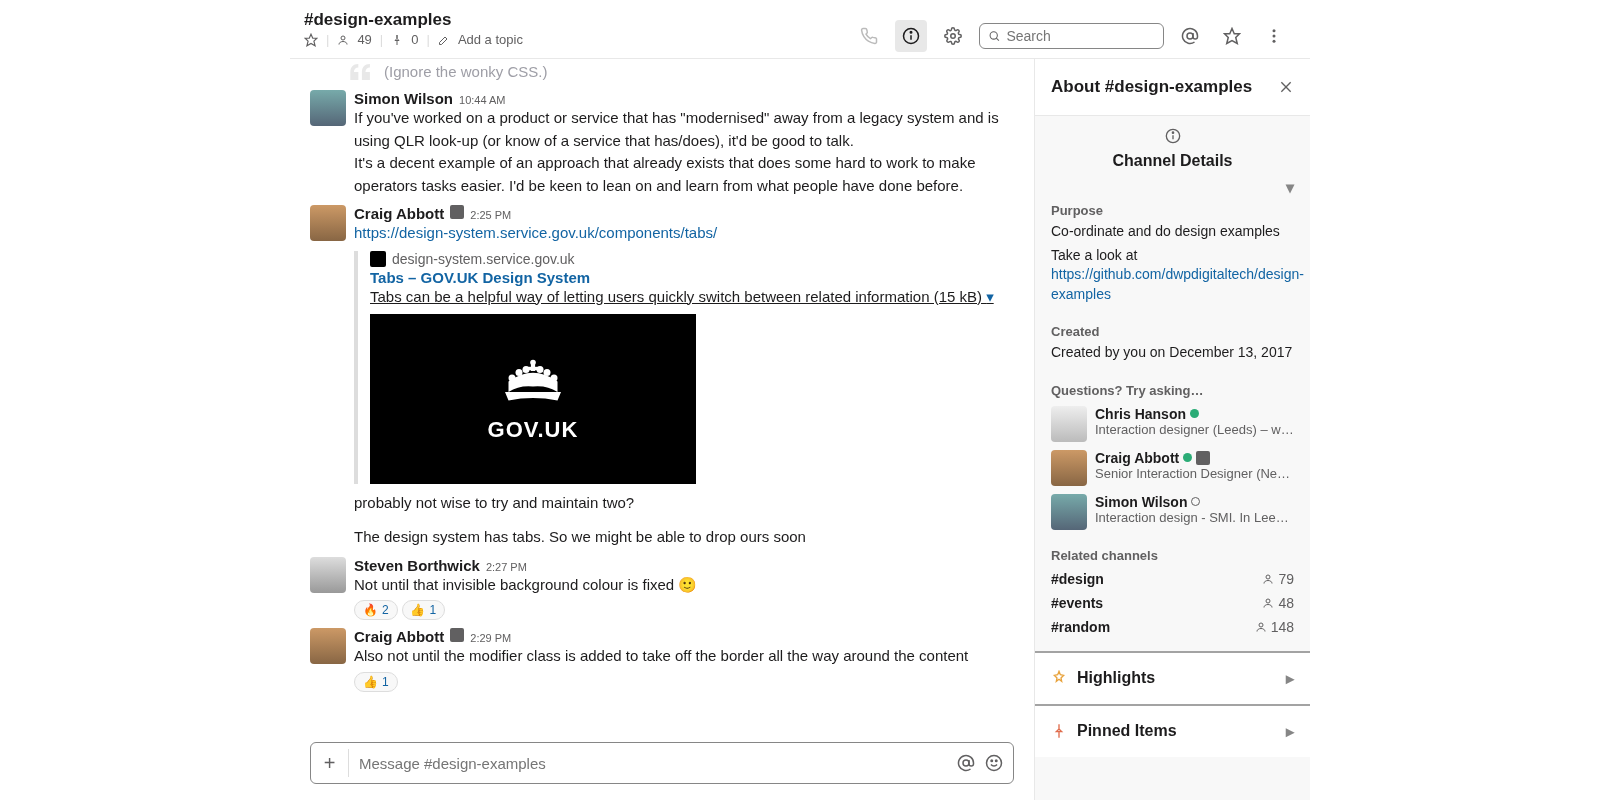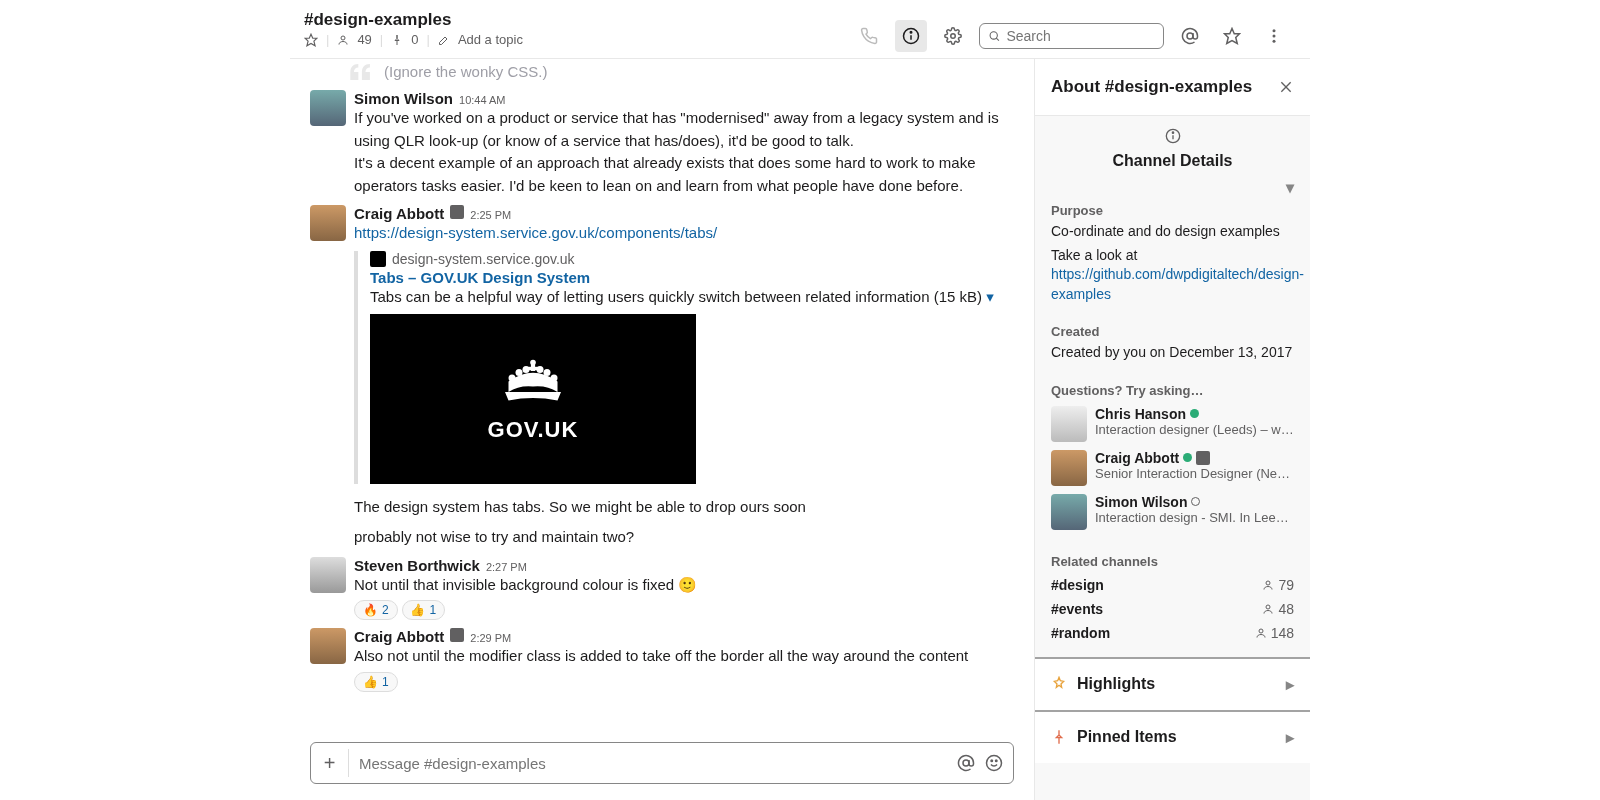--- a/index.html
+++ b/index.html
@@ -24,21 +24,21 @@
 .avatar { width: 36px; height: 36px; border-radius: 4px; background: #ccc; flex-shrink: 0; background-size: cover; }
 .msg-body { flex: 1; min-width: 0; }
 .msg-head { display: flex; align-items: baseline; gap: 6px; }
 .author { font-weight: 900; font-size: 15px; }
 .time { color: #616061; font-size: 11px; }
 .msg-text { line-height: 1.5; font-size: 15px; }
 .link { color: #1264a3; }
 .attach { border-left: 4px solid #ddd; padding-left: 12px; margin-top: 6px; }
 .attach-site { color: #616061; font-size: 14px; display: flex; gap: 6px; align-items: center; }
 .attach-title { color: #1264a3; font-weight: 700; margin-top: 2px; }
-.attach-desc { margin-top: 2px; }
+.attach-desc { margin-top: 2px; text-decoration: underline; }
 .preview-img { width: 326px; height: 170px; background: #000; margin-top: 8px; display: flex; flex-direction: column; align-items: center; justify-content: center; color: #fff; }
 .crown { width: 70px; height: 55px; }
 .reactions { display: flex; gap: 4px; margin-top: 4px; }
 .reaction { display: inline-flex; align-items: center; gap: 4px; border: 1px solid #ddd; background: #f8f8f8; border-radius: 12px; padding: 2px 8px; font-size: 12px; cursor: pointer; }
 .compose { border: 1.5px solid #868686; border-radius: 6px; margin: 6px 20px 16px 20px; display: flex; align-items: center; padding: 6px 10px; gap: 10px; }
 .compose input { flex: 1; border: none; outline: none; font-size: 15px; }
 .plus-btn { width: 28px; height: 28px; border-right: 1px solid #ddd; padding-right: 10px; color: #616061; display:flex; align-items:center; justify-content:center; font-size:20px;}
 .sidebar { width: 276px; border-left: 1px solid #e8e8e8; background: #f8f8f8; overflow-y: auto; font-size: 14px; }
 .sb-header { display: flex; justify-content: space-between; align-items: center; padding: 18px 16px; font-weight: 900; font-size: 17px; background:#fff; border-bottom: 1px solid #e8e8e8;}
 .sb-section { padding: 12px 16px 16px 16px; }
@@ -199,22 +199,22 @@
                     <circle cx="60" cy="18" r="5"></circle>
                     <circle cx="70" cy="22" r="5"></circle>
                     <circle cx="80" cy="30" r="5"></circle>
                   <path d="M15 35 Q50 10 85 35 L85 50 Q70 40 50 42 Q30 40 15 50 Z"></path>
                   <path d="M10 50 L90 50 L85 62 Q50 55 15 62 Z"></path>
                   <circle cx="50" cy="35" r="6"></circle>
                 </svg>
                 <div style="font-weight:700; font-size:22px; margin-top:8px; letter-spacing:1px;">GOV.UK</div>
               </div>
             </div>
+            <div class="msg-text" style="margin-top:8px;">probably not wise to try and maintain two?</div>
             <div class="msg-text" style="margin-top:12px;">The design system has tabs. So we might be able to drop ours soon</div>
-            <div class="msg-text" style="margin-top:8px;">probably not wise to try and maintain two?</div>
           </div>
         </div>
 
         <div class="msg">
           <div class="avatar" style="background:linear-gradient(#ddd,#999);"></div>
           <div class="msg-body">
             <div class="msg-head">
                 <span class="author">Steven Borthwick</span>
                 <span class="time">2:27 PM</span>
               </div>
@@ -326,21 +326,21 @@
           <div class="pavatar" style="background:linear-gradient(#7aa,#567);"></div>
           <div style="min-width:0;">
               <div class="pname">
                 <span>Simon Wilson</span>
                 <span class="presence-away"></span>
               </div>
               <div class="prole">Interaction design - SMI. In Leeds…</div>
             </div>
         </div>
 
-        <div class="sb-label" style="margin-top:24px;">Related channels</div>
+        <div class="sb-label" style="margin-top:18px;">Related channels</div>
         <div class="rel-row">
             <span>#design</span>
             <span class="rel-count">
               <svg width="12" height="12" viewBox="0 0 24 24" fill="none" stroke="#616061" stroke-width="2">
                 <circle cx="12" cy="8" r="4"></circle>
                 <path d="M4 21c0-4 4-6 8-6s8 2 8 6"></path>
               </svg>
               <span>79</span>
             </span>
           </div>

